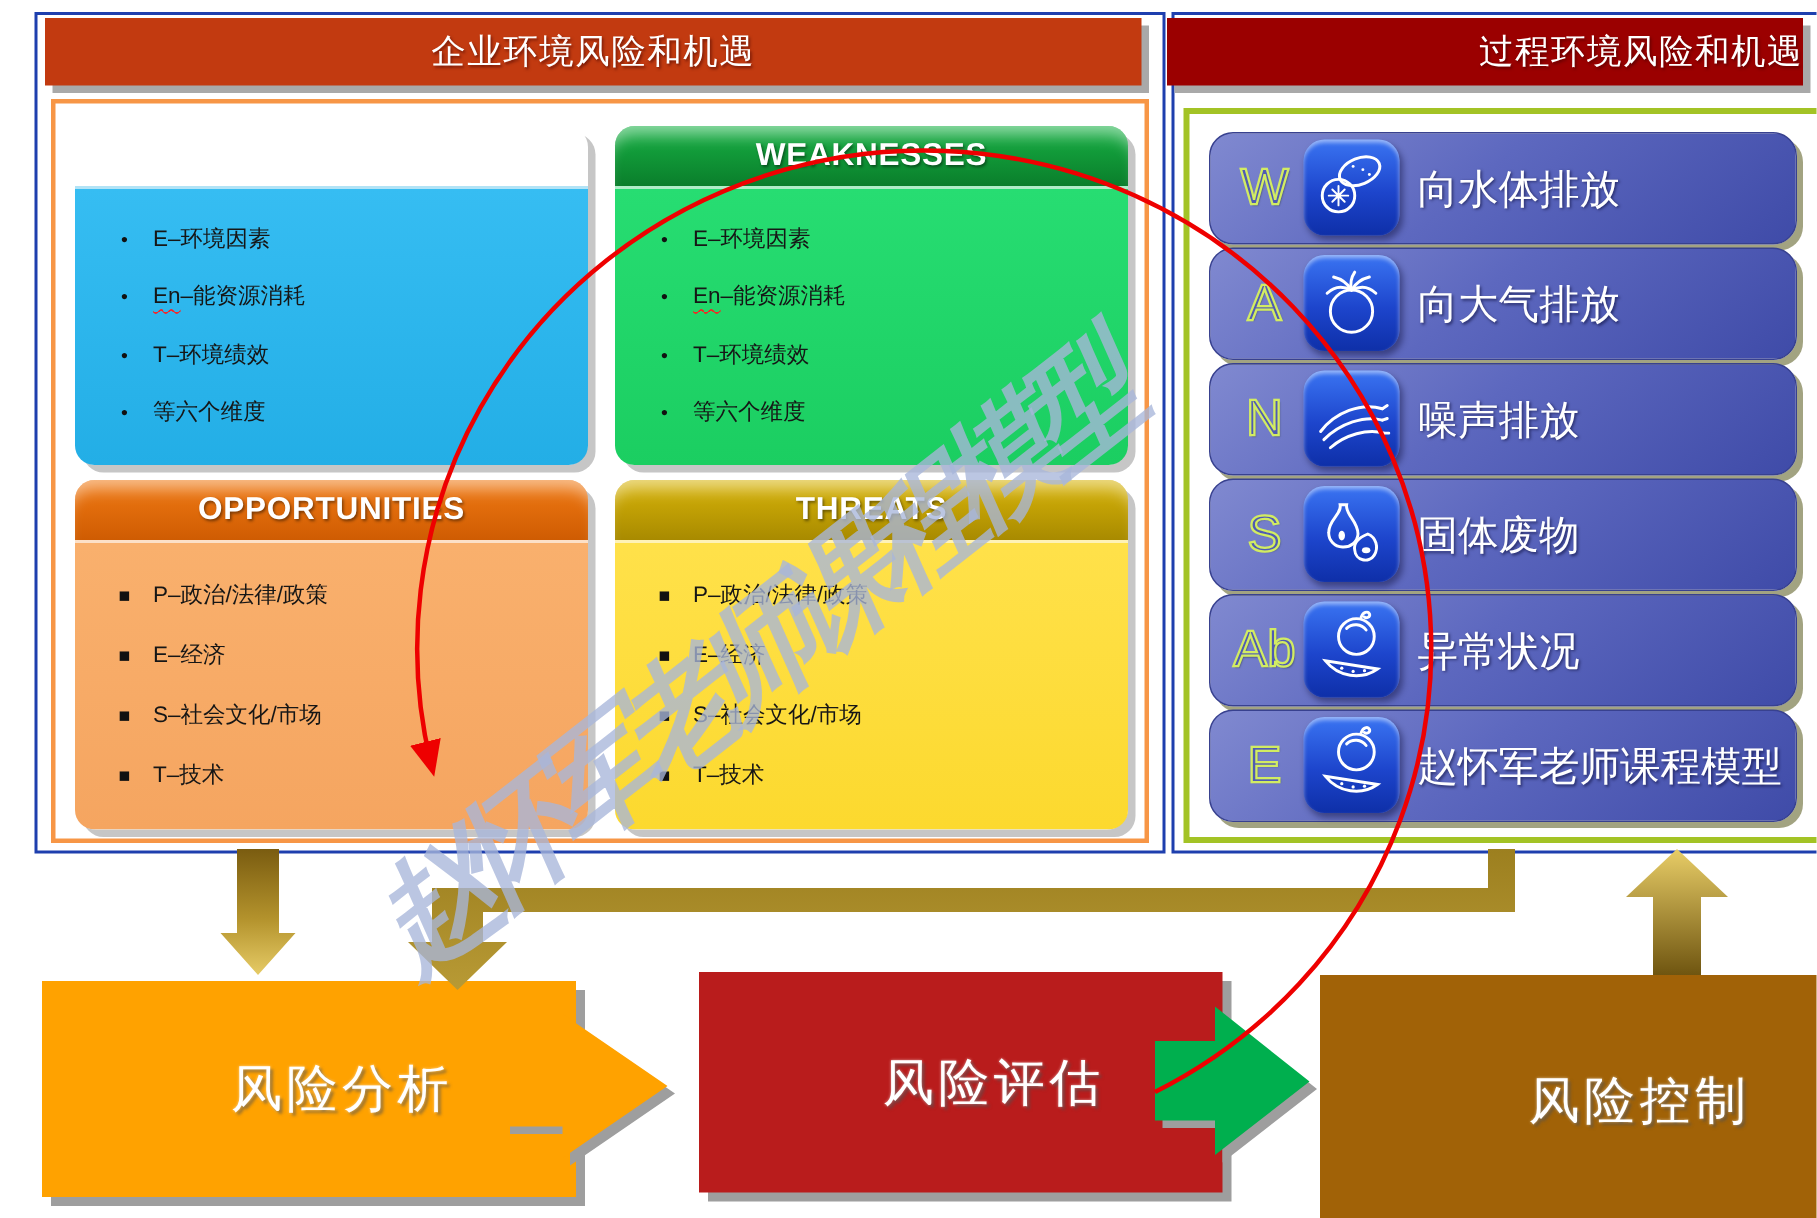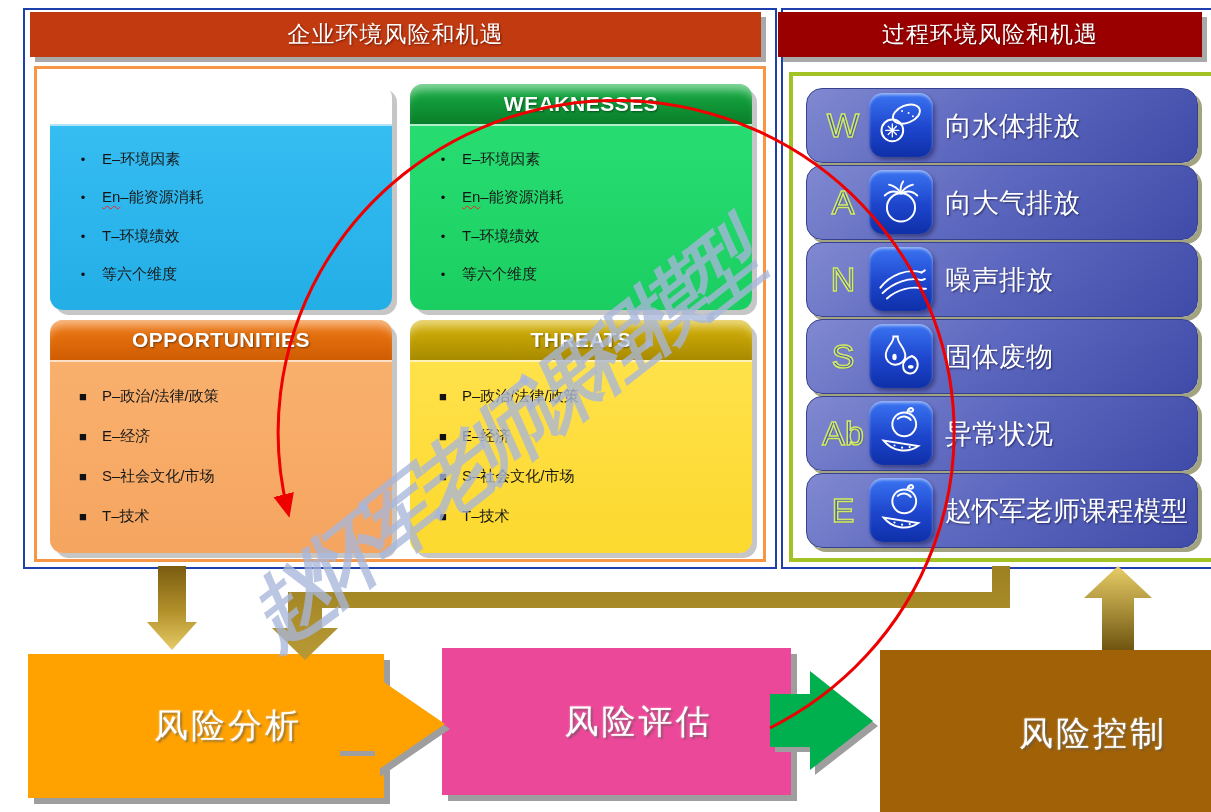--- a/index.html
+++ b/index.html
@@ -88,21 +88,21 @@
 <body>
 
 <div id="canvas">
 
   <div class="abs panel-border" style="left:3px;top:8px;width:750px;height:557px;"></div>
   <div class="abs panel-border" style="left:761px;top:8px;width:447px;height:557px;"></div>
 
   <div class="abs red-header" style="left:10px;top:12px;width:731px;height:45px;background:#C23A10;">
     <span>企业环境风险和机遇</span>
   </div>
-  <div class="abs red-header" style="left:758px;top:12px;width:424px;height:45px;background:#9B0000;">
+  <div class="abs red-header" style="left:758px;top:12px;width:424px;height:45px;background:#9B0000;justify-content:flex-end;">
     <span>过程环境风险和机遇</span>
   </div>
 
   <div class="abs inner-border" style="left:14px;top:66px;width:726px;height:490px;border:3px solid #F79646;"></div>
   <div class="abs inner-border" style="left:769px;top:72px;width:427px;height:482px;border:4px solid #A3C325;"></div>
 
   <div id="quadrants">
       <div class="abs quadrant" style="left: 30px; top: 84px; width: 342px; height: 226px;">
         <div class="q-body" style="background: linear-gradient(rgb(54, 189, 242), rgb(35, 174, 230));">
           <div class="q-item">
@@ -294,21 +294,21 @@
             </g>
           </svg>
         </div>
         <div class="e-label">赵怀军老师课程模型</div>
       </div>
     </div>
   <div id="steps">
       <div class="abs step" style="left: 8px; top: 654px; width: 312px; height: 144px; background: rgb(255, 162, 0);">
         <span class="step-label">风险分析</span>
       </div>
-      <div class="abs step" style="left: 422px; top: 648px; width: 305px; height: 147px; background: #ec4899;">
+      <div class="abs step" style="left: 446px; top: 648px; width: 305px; height: 147px; background: #b91c1c;">
         <span class="step-label">风险评估</span>
       </div>
       <div class="abs step" style="left: 860px; top: 650px; width: 338px; height: 168px; background: #a16207;">
         <span class="step-label">风险控制</span>
       </div>
     </div>
 
   <svg id="arrow-layer" class="abs" width="1211" height="812">
     <defs>
       <linearGradient id="goldDown" x1="0" y1="0" x2="0" y2="1">

